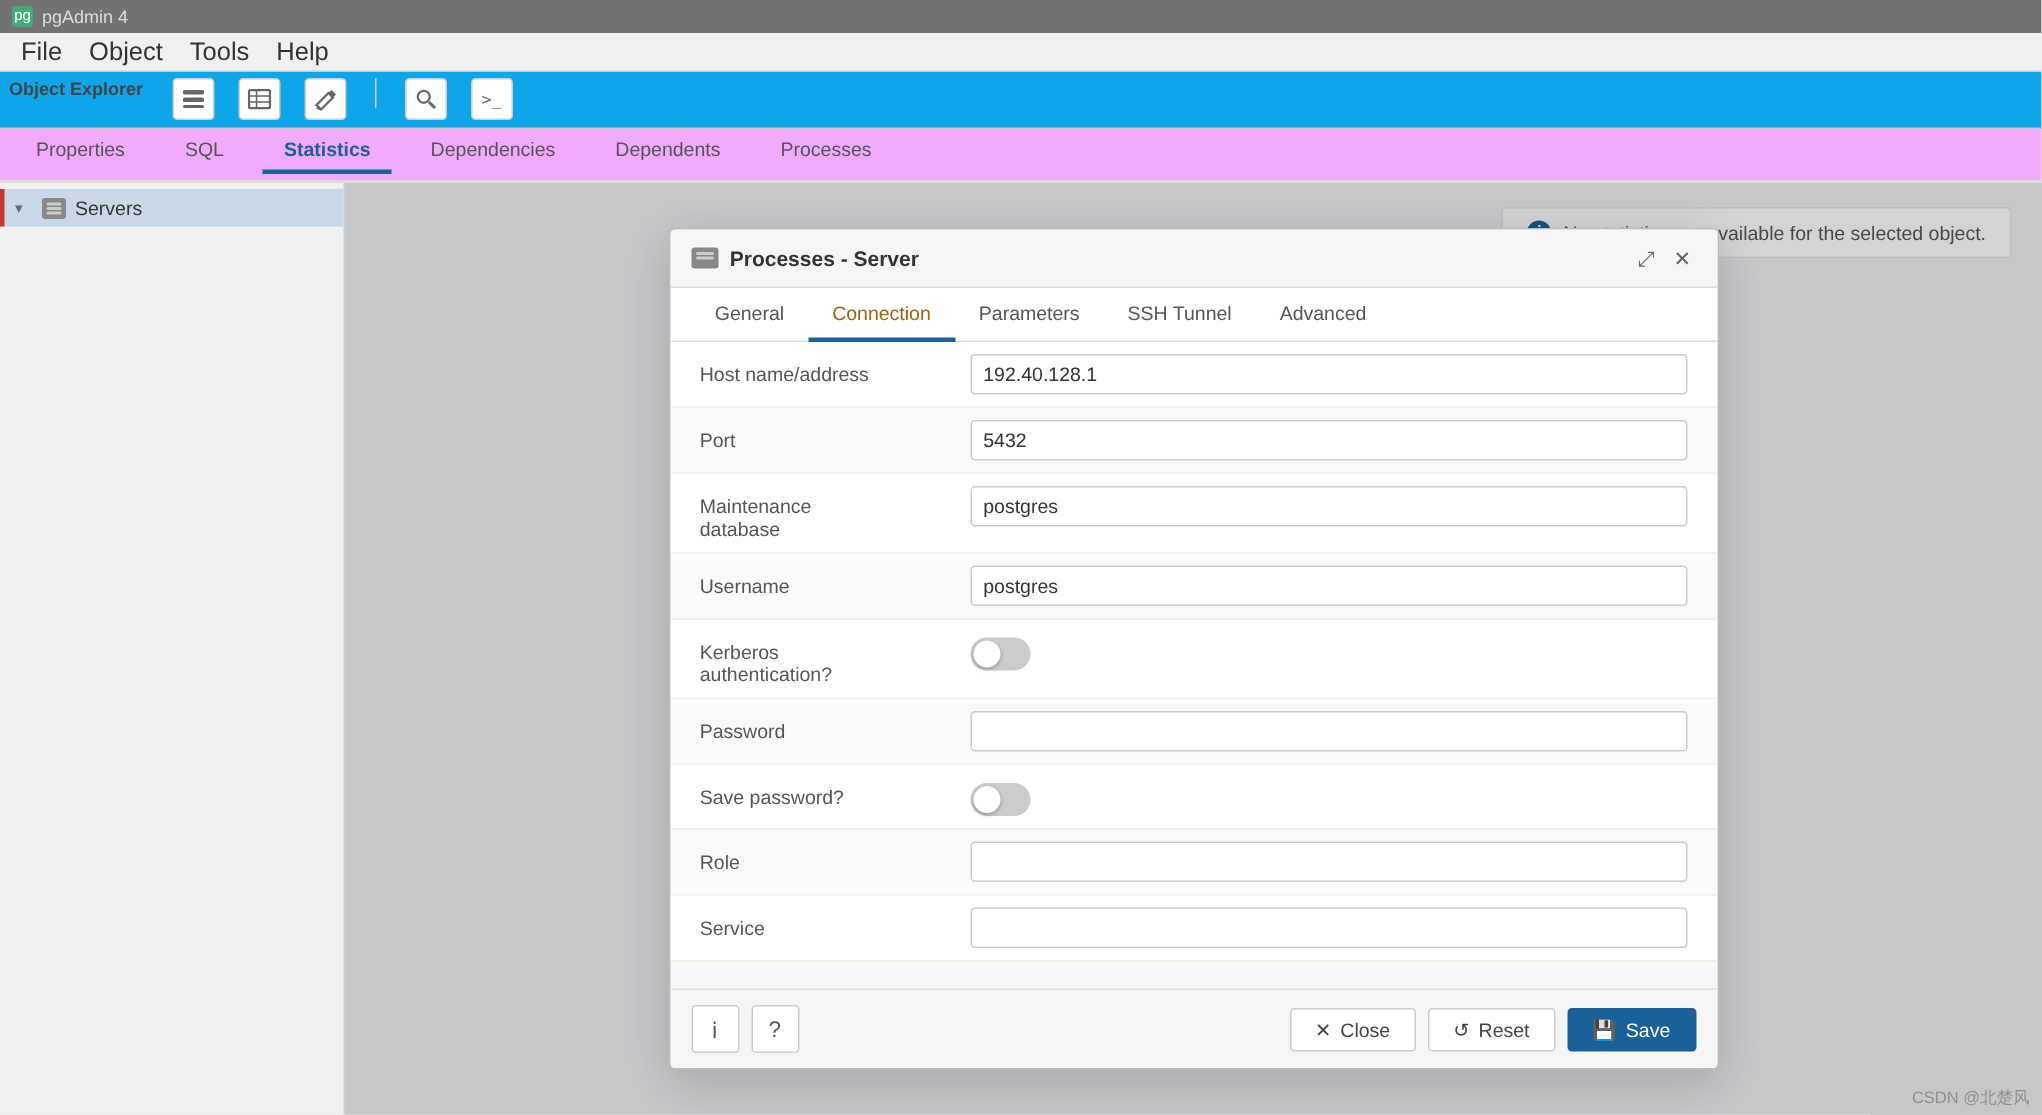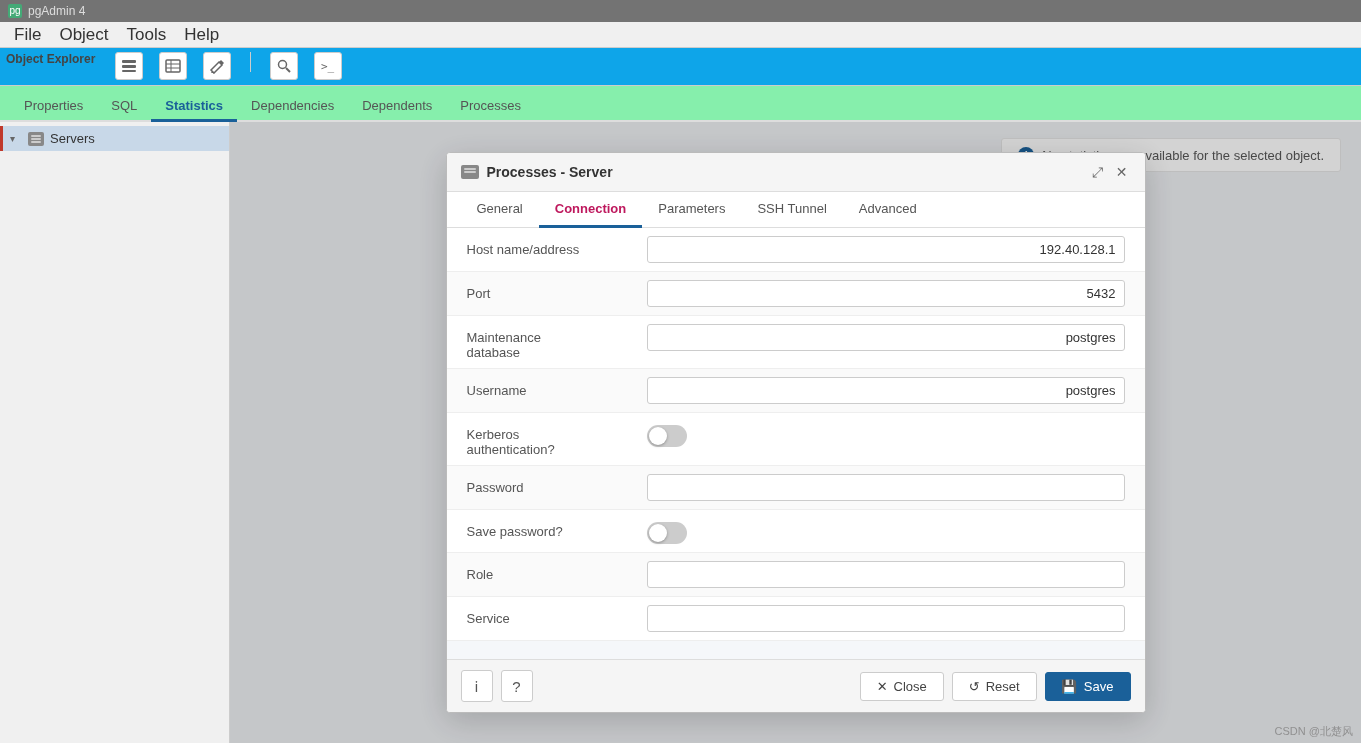--- a/index.html
+++ b/index.html
@@ -58,26 +58,27 @@
       border-radius: 3px;
       display: flex; align-items: center; justify-content: center;
       cursor: pointer;
       font-size: 14px;
       color: #555;
     }
     .toolbar-separator { width: 1px; height: 20px; background: #ccc; margin: 0 3px; }
 
     
     .tab-bar {
-      background: #86efac;
+      background: #f0abfc;
       border-bottom: 2px solid #ddd;
       display: flex;
-      align-items: flex-end;
+      align-items: flex-start;
       padding: 0 10px;
       height: 36px;
+      gap: 12px;
     }
     .tab {
       padding: 6px 14px;
       cursor: pointer;
       border-bottom: 3px solid transparent;
       font-size: 13px;
       color: #555;
       margin-bottom: -2px;
     }
     .tab.active {
@@ -205,23 +206,23 @@
     }
     .modal-tab {
       padding: 9px 16px;
       cursor: pointer;
       font-size: 13px;
       color: #555;
       border-bottom: 3px solid transparent;
       margin-bottom: -1px;
     }
     .modal-tab.active {
-      color: #be185d;
+      color: #a16207;
       border-bottom: 3px solid #1a6099;
-      font-weight: 700;
+      font-weight: 400;
     }
 
     
     .modal-body {
       padding: 0;
       background: #fdba74;
     }
     .form-row {
       display: flex;
       align-items: flex-start;
@@ -243,21 +244,20 @@
     }
     .form-input {
       width: 100%;
       padding: 5px 8px;
       border: 1px solid #ccc;
       border-radius: 3px;
       font-size: 13px;
       background: white;
       color: #333;
       outline: none;
-      text-align: right;
     }
     .form-input:read-only { background: #f9f9f9; }
 
     
     .toggle-wrap {
       display: flex;
       align-items: center;
       padding-top: 4px;
     }
     .toggle {

